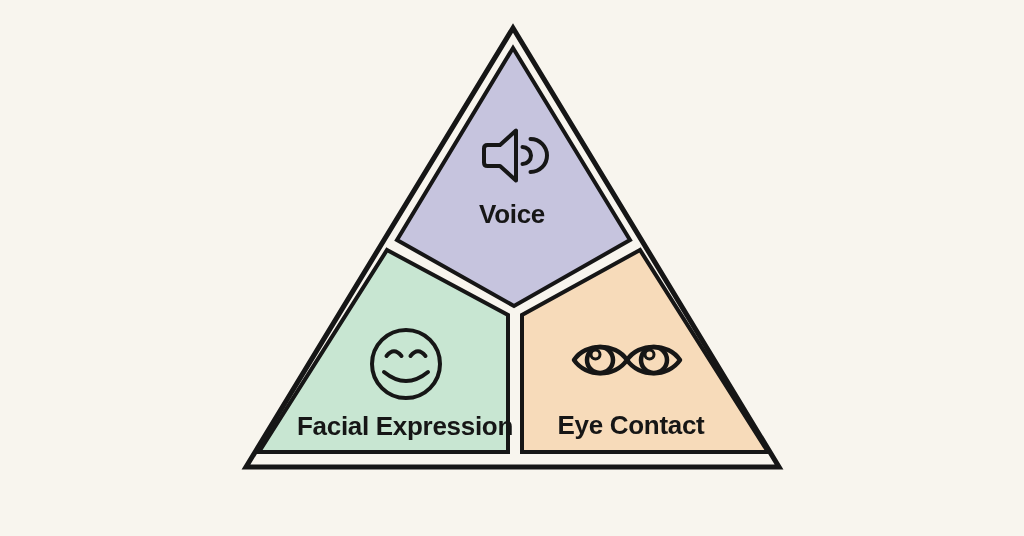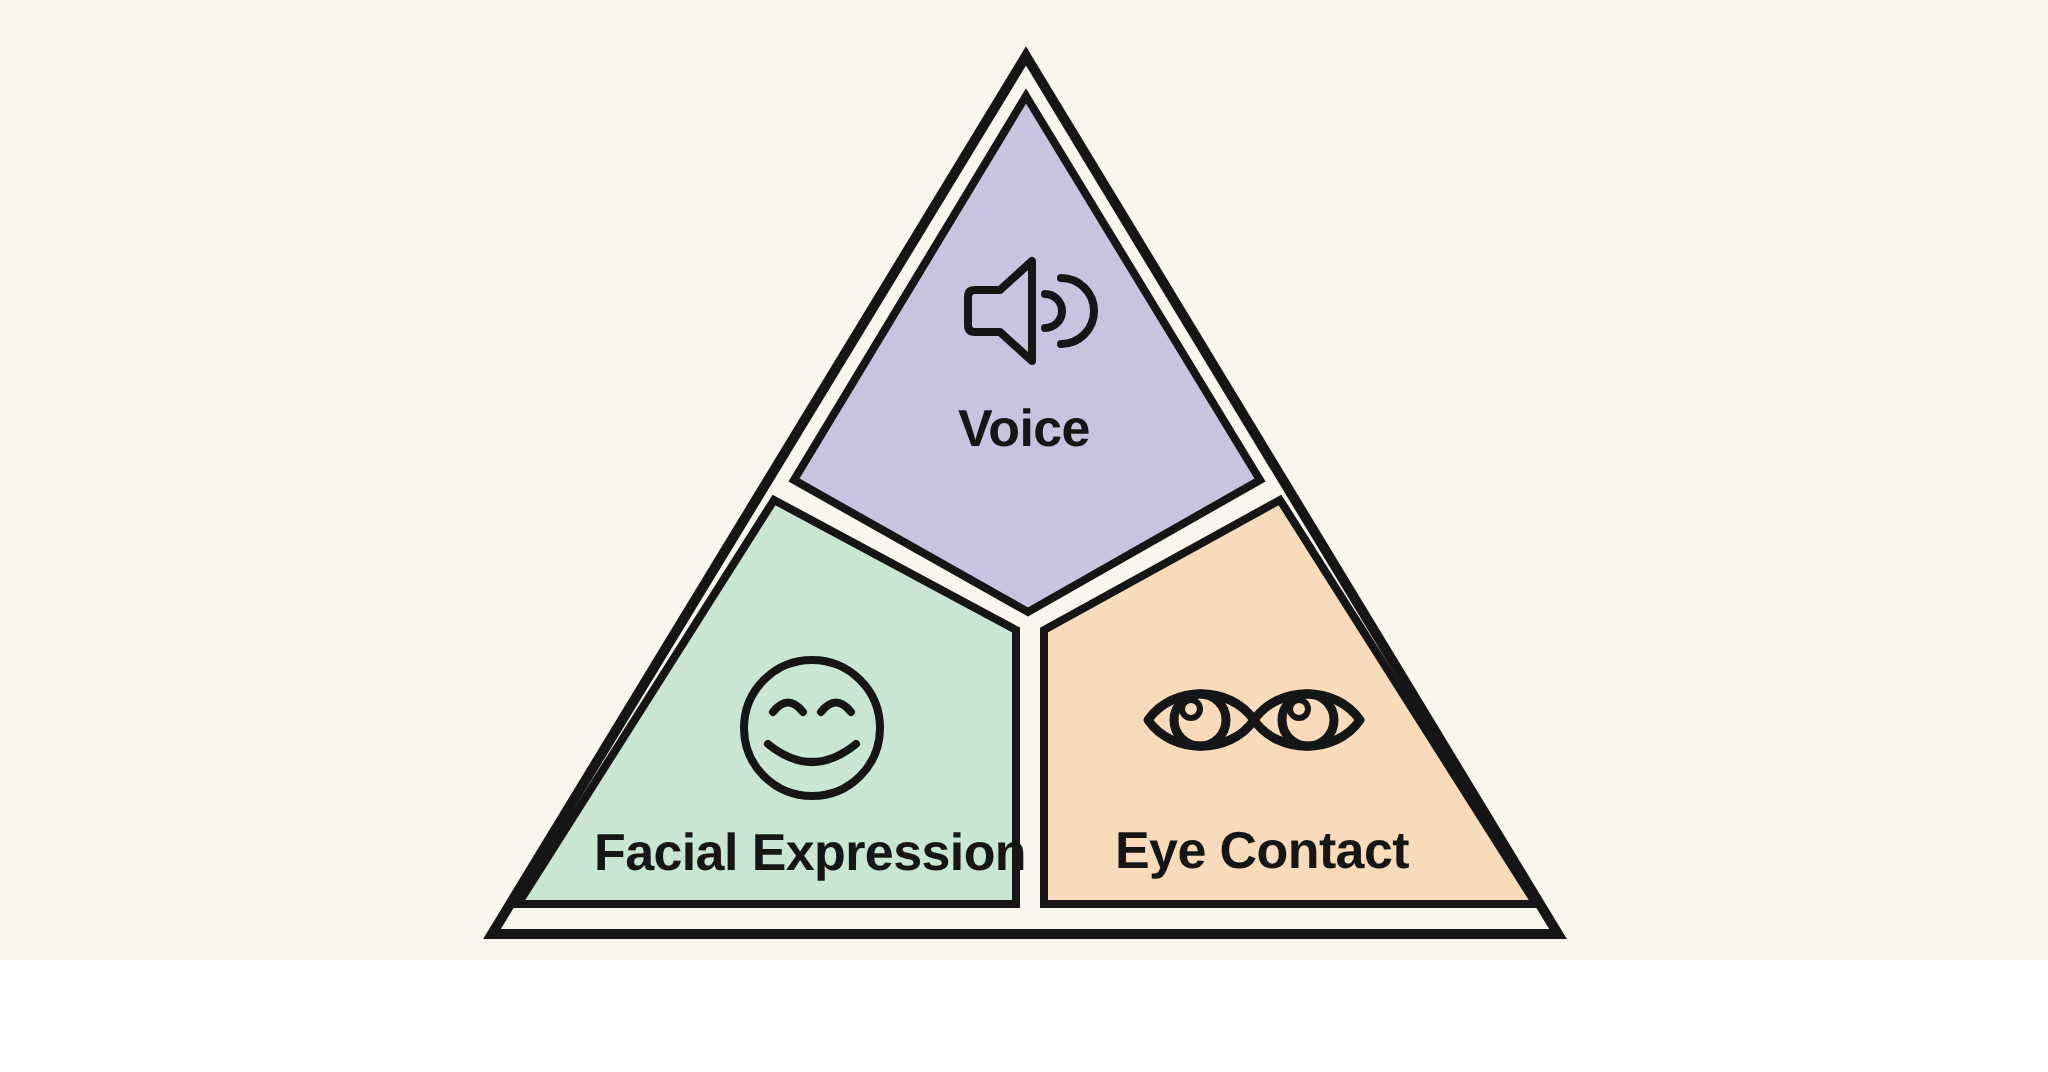--- a/index.html
+++ b/index.html
@@ -1,21 +1,21 @@
 <!DOCTYPE html>
 <html><head>
 <meta charset="utf-8">
 <style>
   html, body {
     margin: 0;
     padding: 0;
   }
   .stage {
     width: 1024px;
-    height: 480px;
+    height: 536px;
     overflow: hidden;
     position: relative;
   }
   svg { display: block; }
   .section-label {
     font-family: "Liberation Sans", sans-serif;
     font-weight: 700;
     font-size: 26px;
     letter-spacing: -0.3px;
   }

